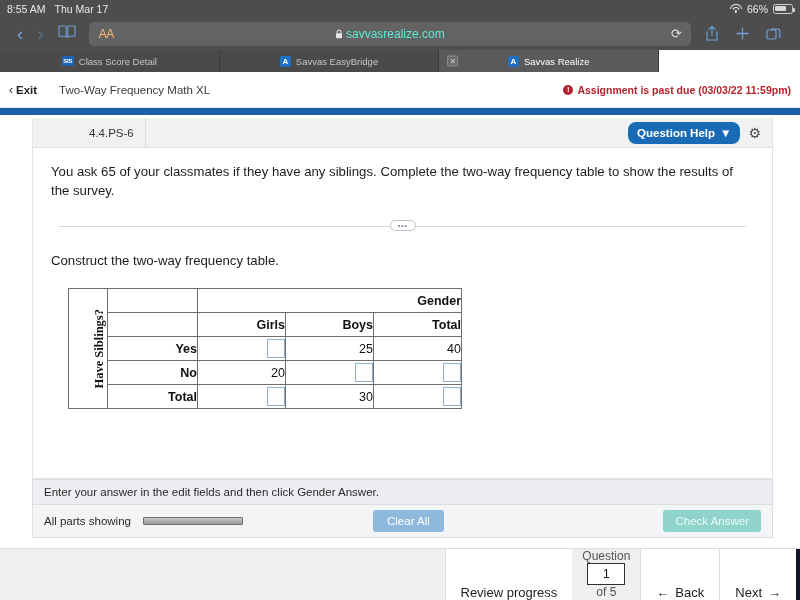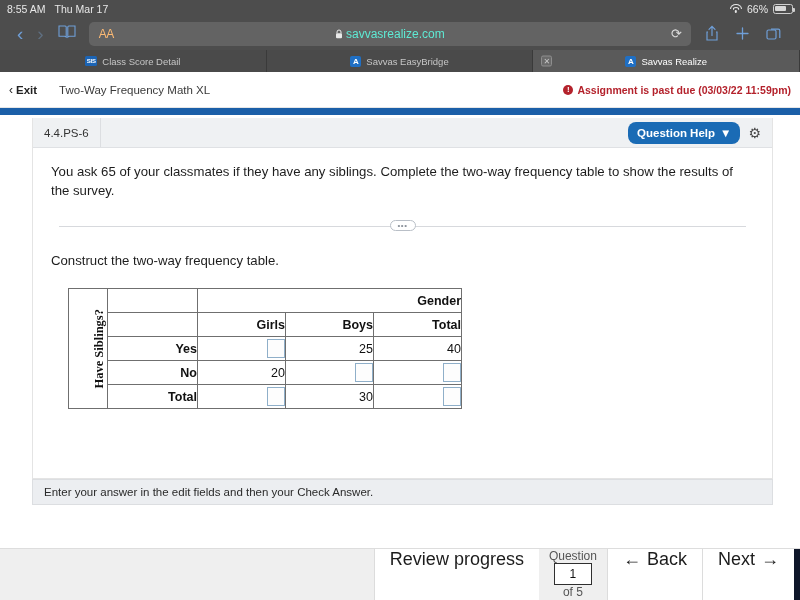--- a/index.html
+++ b/index.html
@@ -61,21 +61,21 @@
   .url-center {
     position: absolute; left: 0; right: 0; text-align: center;
     color: #5eead4; font-size: 12px; display: flex;
     align-items: center; justify-content: center; gap: 3px;
   }
   .reload { margin-left: auto; color: #dcdcdc; font-size: 13px; padding-right: 9px; }
   .tb-ico { color: #6f9fd8; padding: 0 8px; display: flex; align-items: center; }
 
   
   .tabstrip {
-    position: absolute; top: 50px; left: 0; width: 800px; height: 22px;
+    position: absolute; top: 50px; left: 0; width: 659px; height: 22px;
     background: #4a4a4a; display: flex; align-items: stretch;
     font-size: 9.5px; color: #c6c6c6;
   }
   .tab {
     flex: 1; display: flex; align-items: center; justify-content: center;
     gap: 5px; border-right: 1px solid #3a3a3a; position: relative;
   }
   .tab.active { background: #5a5a5a; color: #fff; }
   .tab-close {
     position: absolute; left: 8px; top: 50%; transform: translateY(-50%);
@@ -118,21 +118,21 @@
   
   .blue-bar { position: absolute; top: 108px; left: 0; width: 800px; height: 7px; background: #1b5fa8; }
 
   
   .q-panel {
     position: absolute; top: 118px; left: 32px; width: 741px; height: 361px;
     background: #fff; border: 1px solid #e4e4e4; border-top: none;
   }
   .q-toolbar {
     height: 30px; background: #eff1f3; border-bottom: 1px solid #dfe1e4;
-    display: flex; align-items: center;
+    display: flex; align-items: center; padding-left: 45px;
   }
   .q-id {
     font-size: 11.5px; color: #333; padding: 0 11px; height: 100%;
     display: flex; align-items: center; border-right: 1px solid #dcdee1; background: #eff1f3;
   }
   .q-help {
     margin-left: auto; background: #1a6bb5; color: #fff; font-size: 11.5px;
     font-weight: bold; padding: 5px 9px; border-radius: 8px;
     display: flex; align-items: center; gap: 5px; margin-right: 8px;
   }
@@ -198,24 +198,24 @@
   }
 
   
   .bottom-nav {
     position: absolute; top: 548px; left: 0; width: 800px; height: 52px;
     background: #efefef; border-top: 1px solid #dddddd;
     display: flex; align-items: stretch; justify-content: flex-end;
   }
   .bn-btn {
     background: #fff; border-left: 1px solid #dcdcdc;
-    display: flex; align-items: flex-start; justify-content: center;
-    font-size: 18px; color: #1c1c1c; padding: 0 15px; gap: 6px;
-  }
-  .bn-btn:last-child { border-right: 6px solid #0f172a; }
+    display: flex; align-items: flex-end; justify-content: center;
+    font-size: 13px; color: #1c1c1c; padding: 0 15px; gap: 6px;
+  }
+  .bn-btn:last-child { border-right: 4px solid #0f172a; }
   .bn-qgroup {
     display: flex; align-items: center; padding: 0 10px;
     font-size: 12px; color: #555; flex-direction: column;
   }
   .qnum-input {
     width: 38px; height: 22px; border: 1px solid #2f2f2f; background: #fff;
     text-align: center; font-size: 12px; color: #111; line-height: 20px;
   }
   .go-btn { color: #b5b5b5; font-size: 13px; padding: 0 12px; }
 </style>
@@ -365,23 +365,29 @@
             <td class="datac">30</td>
             <td class="datac"><span class="ansbox"></span></td>
           </tr>
         </tbody>
           </table>
       </div>
     </div>
   </div>
 
   <div class="ans-instr">
-    <span>Enter your answer in the edit fields and then your Check Answer.</span>
-  </div>
-
+    <span>Enter your answer in the edit fields and then click Gender Answer.</span>
+  </div>
+
+  <div class="ans-actions">
+    <span class="allparts">All parts showing</span>
+    <span class="progress"></span>
+    <span class="btn-clear">Clear All</span>
+    <span class="btn-check">Check Answer</span>
+  </div>
 
   <div class="bottom-nav">
     <div class="bn-btn">
       <span>Review progress</span>
     </div>
     <div class="bn-qgroup">
       <span>Question</span>
       <span class="qnum-input">1</span>
       <span>of 5</span>
       <span class="go-btn">Go</span>

